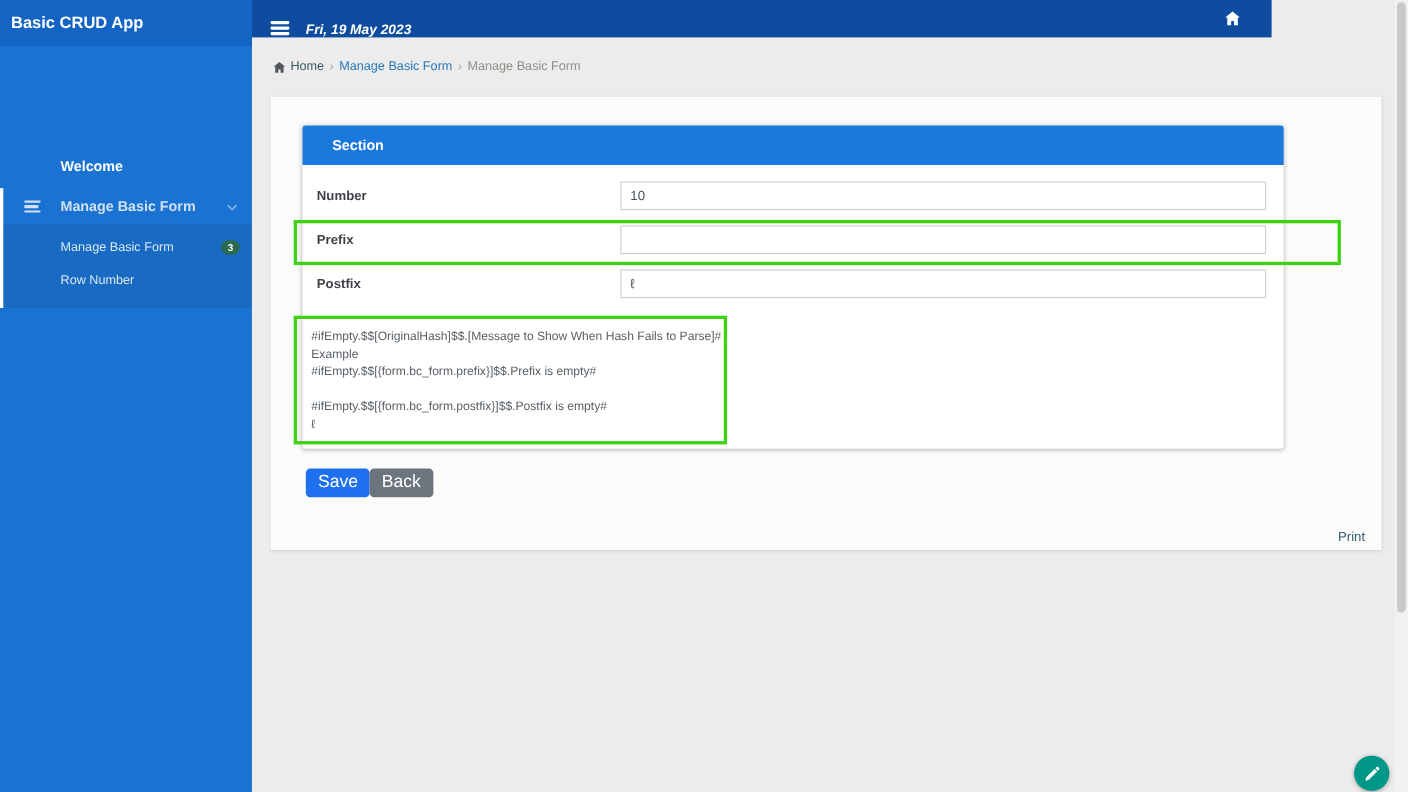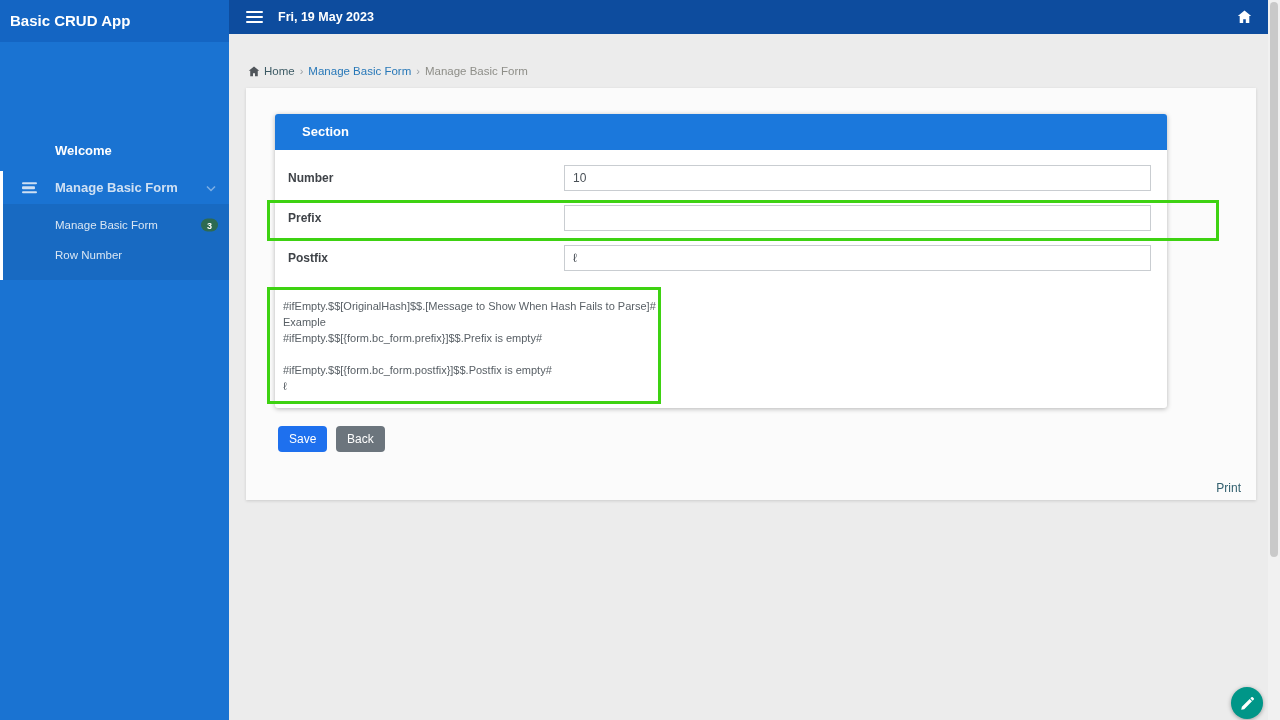--- a/index.html
+++ b/index.html
@@ -20,49 +20,49 @@
   .active-group .menu-item { padding-left:52px; color:#cfe0f3; }
   .menu-item .bars-icon { position:absolute; left:19px; top:50%; transform:translateY(-50%); width:15px; }
   .bars-icon i { display:block; height:2.5px; background:#cfe0f3; border-radius:1px; margin:2px 0; }
   .bars-icon i:nth-child(2){ width:13px; }
   .menu-item .chev-down { position:absolute; right:13px; top:50%; transform:translateY(-50%); opacity:.55; }
   .submenu { background:rgba(0,0,0,0.075); padding:6px 0 10px 0; }
   .submenu-item { position:relative; height:30px; display:flex; align-items:center; padding-left:52px; color:#d9e6f3; font-size:11.5px; cursor:pointer; }
   .badge { position:absolute; right:11px; top:50%; transform:translateY(-50%); min-width:17px; height:13px; padding:0 4px; background:#2d6a52; color:#fff; font-size:9px; font-weight:700; border-radius:7px; display:flex; align-items:center; justify-content:center; }
 
   
-  .topbar { position:absolute; left:229px; top:0; width:1051px; height:34px; background:#0d4c9e; display:flex; align-items:center; z-index:1; }
+  .topbar { position:absolute; left:229px; top:0; width:927px; height:34px; background:#0d4c9e; display:flex; align-items:flex-end; z-index:1;font-style:italic; }
   .hamburger { margin-left:17px; width:17px; cursor:pointer; }
   .hamburger i { display:block; height:2.5px; background:#fff; border-radius:1px; margin:2.5px 0; }
   .topbar-date { margin-left:15px; color:#fff; font-size:12.5px; font-weight:600; }
   .home-top { position:absolute; right:28px; top:50%; transform:translateY(-50%); cursor:pointer; display:flex; }
 
   
-  .breadcrumb { position:absolute; left:248px; top:65px; display:flex; align-items:center; font-size:11.5px; z-index:1;justify-content:center; }
+  .breadcrumb { position:absolute; left:248px; top:55px; display:flex; align-items:center; font-size:11.5px; z-index:1;justify-content:center; }
   .breadcrumb .home-glyph { margin-right:4px; display:flex; }
   .crumb-home { color:#3c5a64; cursor:pointer; }
   .crumb-sep { color:#9aa0a5; margin:0 5px; font-size:11px; }
   .crumb-link { color:#2878b8; cursor:pointer; }
   .crumb-current { color:#8e8e88; }
 
   
   .panel { position:absolute; left:246px; top:88px; width:1010px; height:412px; background:#fbfbfb; box-shadow:0 1px 3px rgba(0,0,0,0.14); z-index:1; }
   .print-link { position:absolute; right:15px; bottom:5px; color:#33606f; font-size:12px; cursor:pointer; }
 
   
   .card { position:absolute; left:29px; top:26px; width:892px; height:294px; background:#ffffff; border-radius:3px; box-shadow:0 1px 5px rgba(0,0,0,0.28); }
   .section-header { height:36px; background:#1b78dc; border-radius:3px 3px 0 0; color:#fff; font-size:13px; font-weight:700; line-height:36px; padding-left:27px; }
   .rows { padding-top:8px; }
   .form-row { height:40px; display:flex; align-items:center; padding:0 16px 0 13px; }
   .field-label { width:276px; flex:0 0 276px; font-size:12px; font-weight:700; color:#3f4348; }
   .field-input { flex:1; height:26px; border:1px solid #c9cdd1; border-radius:0; padding:0 8px; font-size:12px; color:#495057; font-family:"Liberation Sans","DejaVu Sans",sans-serif; background:#fff; outline:none; }
   .help-text { position:absolute; left:8px; top:184px; width:386px; font-size:11px; line-height:16px; color:#596066; white-space:pre-line; }
 
   
-  .btn { position:absolute; top:338px; height:26px; padding:0 11px; border:none; border-radius:4px; color:#fff; font-size:12px; font-family:"Liberation Sans","DejaVu Sans",sans-serif; cursor:pointer; }
+  .btn { position:absolute; top:338px; height:26px; padding:0 11px; border:none; border-radius:4px; color:#fff; font-size:16px; font-family:"Liberation Sans","DejaVu Sans",sans-serif; cursor:pointer; }
   .btn-save { left:32px; background:#1e70ee; }
   .btn-back { left:90px; background:#6c757d; }
 
   
   .annotation { position:absolute; border:3px solid #3ed212; z-index:50; pointer-events:none; }
   .annotation-prefix { left:267px; top:200px; width:952px; height:41px; }
   .annotation-help { left:267px; top:287px; width:394px; height:117px; }
 
   
   .footer { position:absolute; left:229px; top:697px; width:1051px; height:23px; background:#f2f2f2; border-top:1px solid #dcdcdc; text-align:center; line-height:21px; color:#8a9097; font-size:11.5px; z-index:1; }

